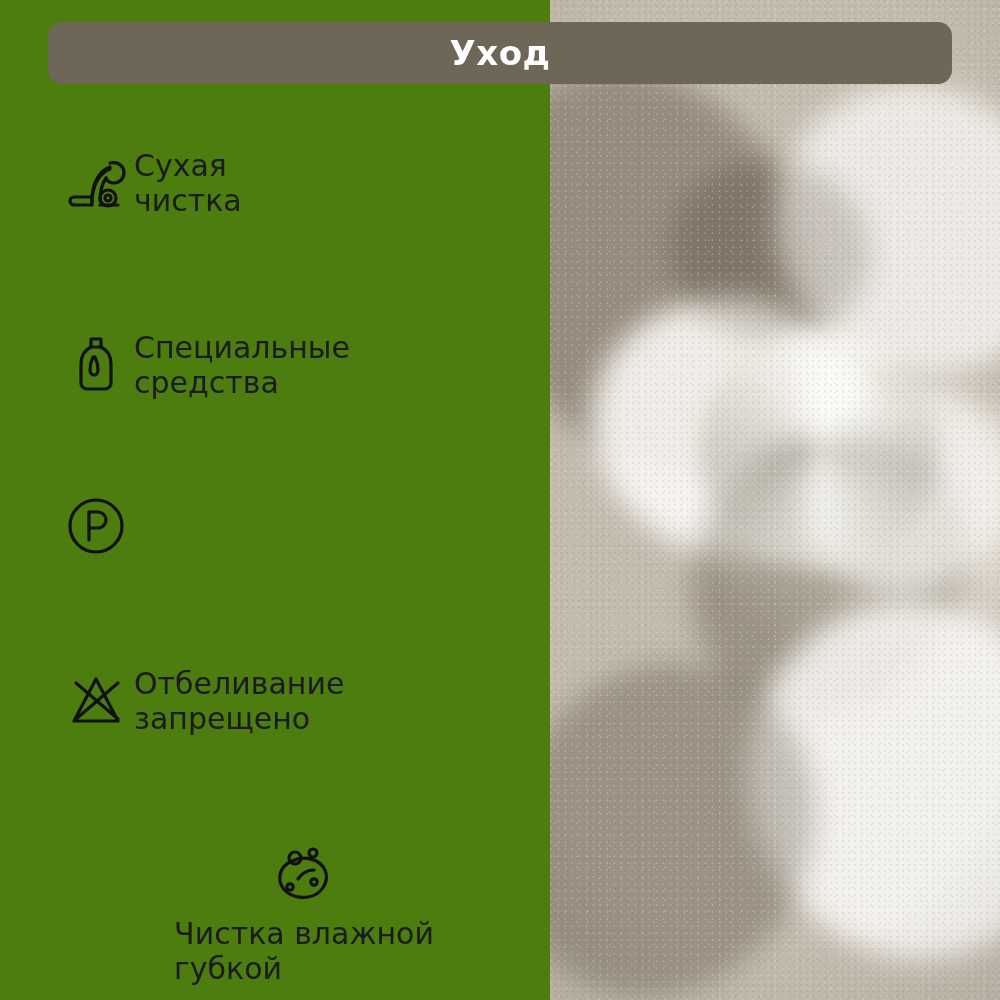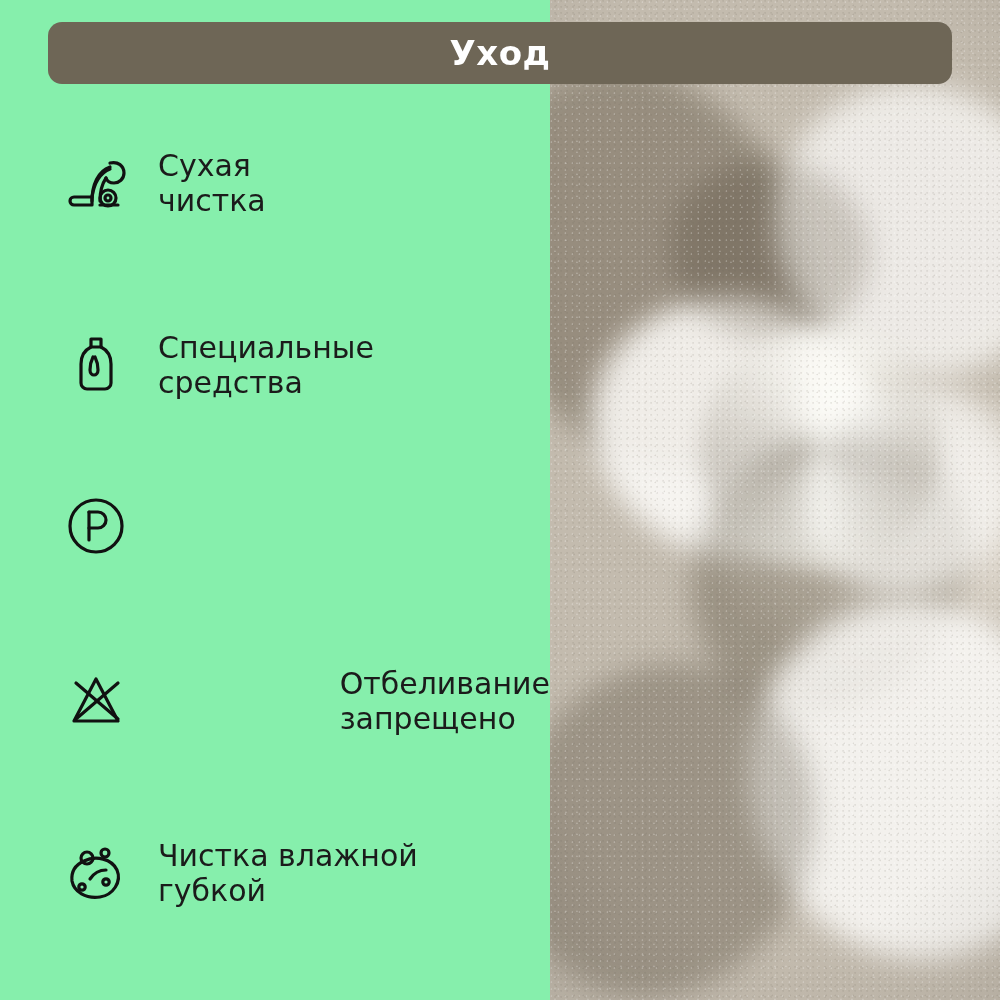--- a/index.html
+++ b/index.html
@@ -10,21 +10,21 @@
     width: 1000px;
     height: 1000px;
     background: #ffffff;
     font-family: "DejaVu Sans", sans-serif;
     overflow: hidden;
   }
   .page {
     position: relative;
     width: 1000px;
     height: 1000px;
-    background: #86efac;
+    background: #4d7c0f;
     overflow: hidden;
   }
 
   
   .photo-panel {
     position: absolute;
     top: 0;
     right: 0;
     width: 450px;
     height: 1000px;
@@ -120,43 +120,42 @@
     width: 550px;
     height: 882px;
     padding: 0;
     box-sizing: border-box;
   }
   .care-item {
     position: absolute;
     left: 58px;
     display: flex;
     align-items: center;
-    gap: 24px;
     width: 492px;
   }
   .care-icon {
     flex: 0 0 auto;
     width: 76px;
     height: 86px;
     display: flex;
     align-items: center;
     justify-content: center;
   }
   .care-label {
     font-size: 30px;
     line-height: 1.18;
     color: #1b1b1b;
     white-space: pre-line;
     font-family: "DejaVu Sans", sans-serif;
   }
   .i0 { top: 22px; }
   .i1 { top: 204px; }
   .i2 { top: 365px; }
-  .i3 { top: 540px; justify-content: space-between; }
-  .i4 { top: 712px; }
+  .i3 { top: 540px; }
+  .i4 { top: 712px; flex-direction: column; }
 </style>
 </head>
 <body>
 
 <div class="page">
 
   <div class="photo-panel">
     <div class="photo-base"></div>
     <div class="fold f1"></div>
     <div class="fold light f2"></div>

